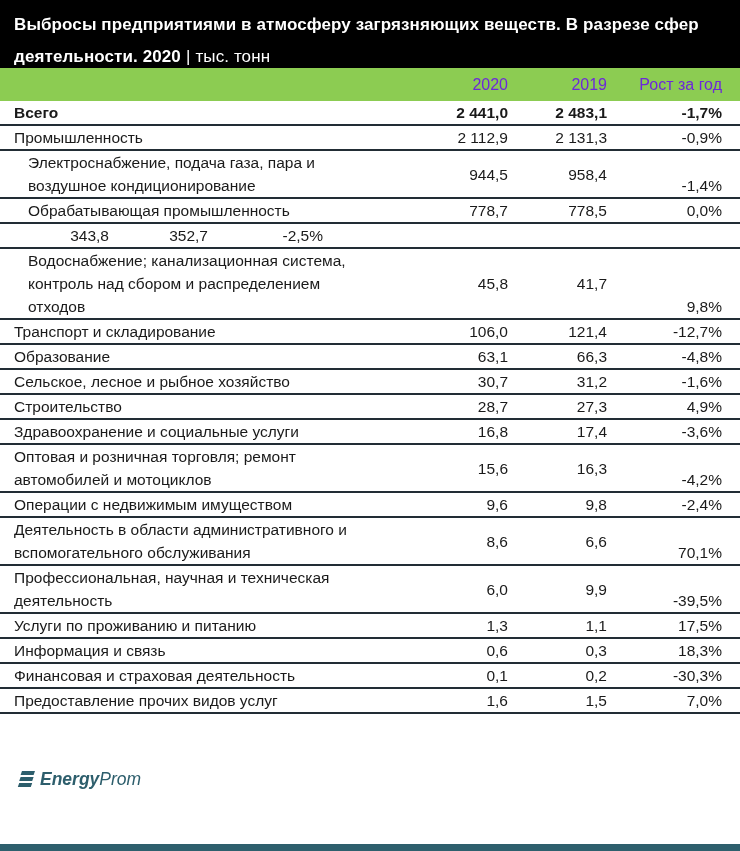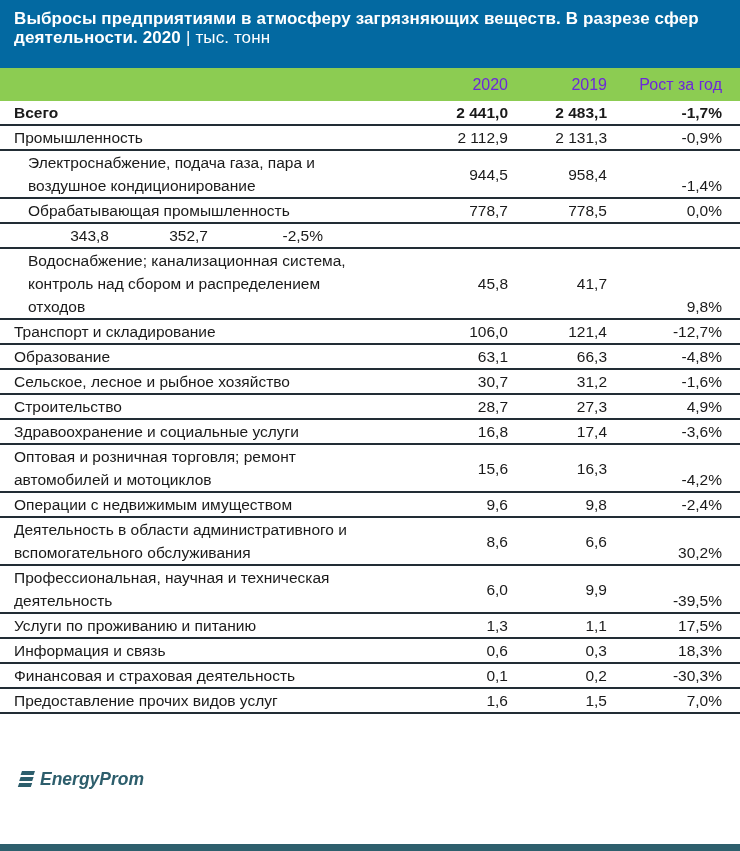--- a/index.html
+++ b/index.html
@@ -5,23 +5,23 @@
   * { box-sizing: border-box; }
   html,body { margin:0; padding:0; background:#fff; }
   .page {
     width:740px; height:851px; overflow:hidden;
     display:flex; flex-direction:column;
     font-family:"Liberation Sans", sans-serif;
     color:#1a1a1a; background:#fff;
   }
   
   .title-block {
-    flex:none; height:68px; background:#0369a1; color:#fff;
+    flex:none; height:68px; background:#000000; color:#fff;
     padding:9px 16px 0 14px; font-size:17px; font-weight:700;
-    line-height:19px; letter-spacing:.1px;
+    line-height:32px; letter-spacing:.1px;
   }
   .title-sep { font-weight:400; margin:0 5px; }
   .title-unit { font-weight:400; }
   
   .cols-header {
     flex:none; height:33px; background:#8ccc52; color:#6d28d9;
     display:flex; align-items:center; padding:0 18px 0 14px;
     font-size:16px;
   }
   .cols-header .spacer { flex:1; }
@@ -41,21 +41,21 @@
   .row .vg { display:flex; align-items:flex-end; justify-content:flex-end; white-space:nowrap; }
   .row.bold { font-weight:700; }
   
   .source-row {
     flex:1; display:flex; align-items:center; justify-content:space-between;
     padding:0 14px; min-height:30px;
   }
   .source { font-style:italic; font-size:16px; color:#1f1f1f; }
   .logo { display:flex; align-items:center; gap:4px; color:#2d5e6c; font-size:17.5px; font-style:italic; }
   .logo .lb { font-weight:700; }
-  .logo .ll { font-weight:700;margin-top:29px; }
+  .logo .ll { font-weight:400;margin-top:29px; }
   .logo svg { display:block; }
   .bottom-bar { flex:none; height:7px; background:#2e5f6d; }
 </style>
 </head>
 <body>
 
 <div class="page">
 
   <header class="title-block">
     <span>Выбросы предприятиями в атмосферу загрязняющих веществ. В разрезе сфер деятельности. 2020</span><span class="title-sep">|</span><span class="title-unit">тыс. тонн</span>
@@ -169,21 +169,21 @@
     <div class="v1">9,6</div>
     <div class="v2">9,8</div>
     <div class="vg">-2,4%</div>
   </div>
       <div class="row">
     <div class="cell-name">
           <span class="nm">Деятельность в области административного и вспомогательного обслуживания</span>
         </div>
     <div class="v1">8,6</div>
     <div class="v2">6,6</div>
-    <div class="vg">30,2%</div>
+    <div class="vg">70,1%</div>
   </div>
       <div class="row">
     <div class="cell-name">
           <span class="nm">Профессиональная, научная и техническая деятельность</span>
         </div>
     <div class="v1">6,0</div>
     <div class="v2">9,9</div>
     <div class="vg">-39,5%</div>
   </div>
       <div class="row">

